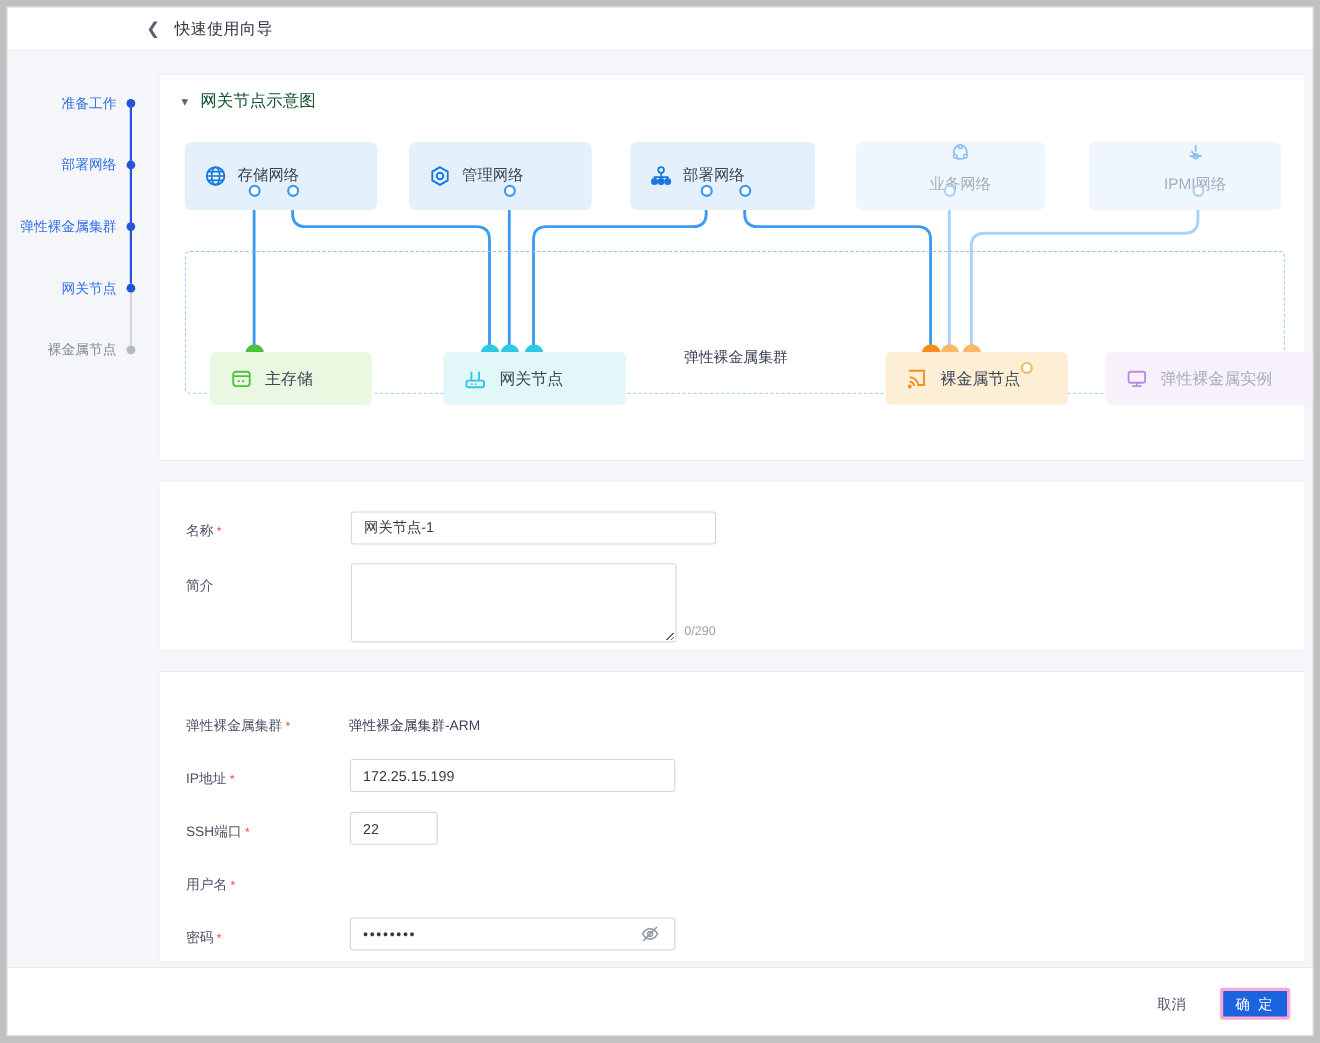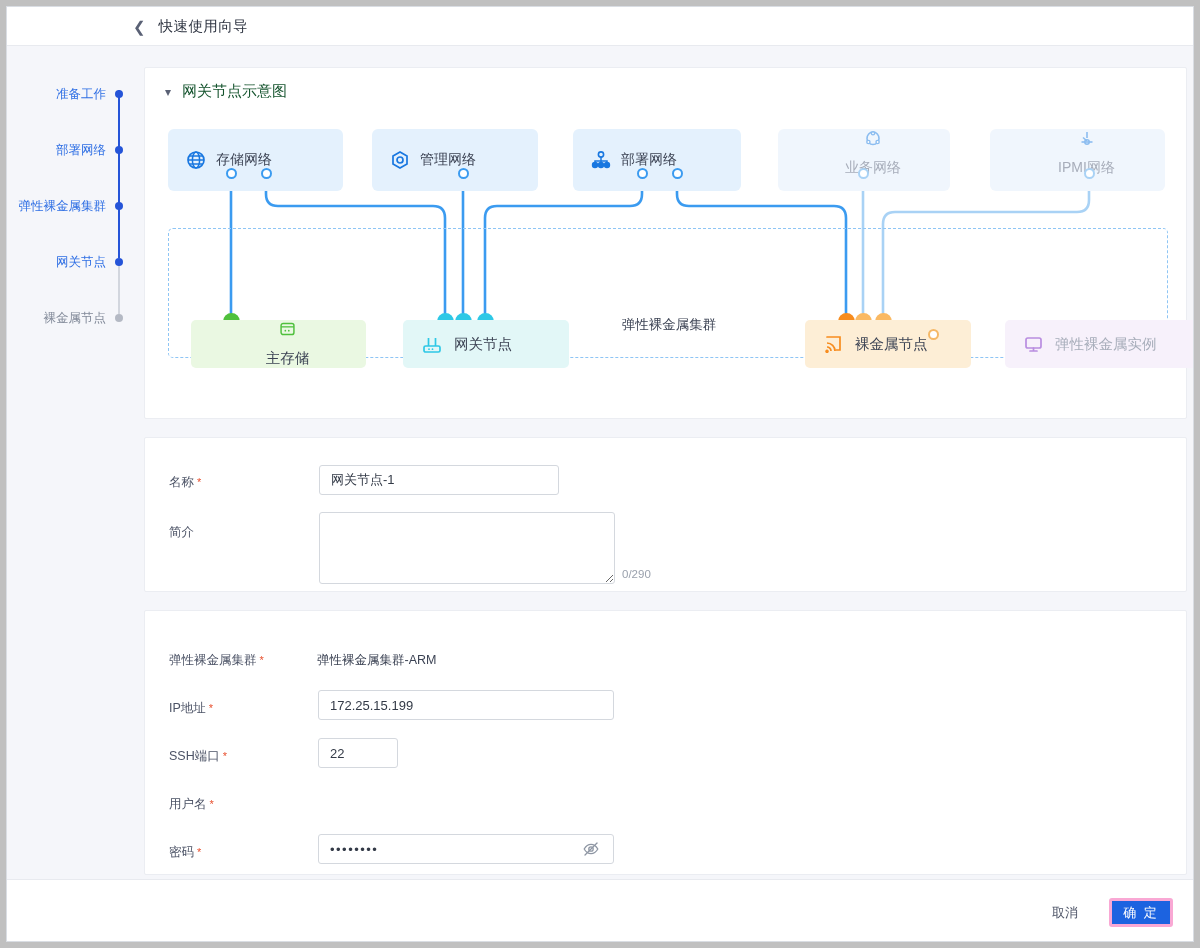--- a/index.html
+++ b/index.html
@@ -280,21 +280,21 @@
       </div>
 
       <div class="cap" style="left:77.5px;  top:205px; background:#4fc03c;"></div>
       <div class="cap" style="left:291.5px; top:205px; background:#2ec8e6;"></div>
       <div class="cap" style="left:309.5px; top:205px; background:#2ec8e6;"></div>
       <div class="cap" style="left:331.5px; top:205px; background:#2ec8e6;"></div>
       <div class="cap" style="left:692.5px; top:205px; background:#f78c1e;"></div>
       <div class="cap" style="left:709.5px; top:205px; background:#fab963;"></div>
       <div class="cap" style="left:729.5px; top:205px; background:#fab963;"></div>
 
-      <div class="innerbox ib-green" style="left:46px; top:212px; width:175px;flex-direction:column;">
+      <div class="innerbox ib-green" style="left:46px; top:212px; width:147px;">
         <svg width="21" height="21" viewBox="0 0 21 21">
           <rect x="3" y="4" width="15" height="13" rx="2.5" stroke="#4fc03c" stroke-width="1.7" fill="none"></rect>
           <path d="M3,8 H18" stroke="#4fc03c" stroke-width="1.5"></path>
           <circle cx="8" cy="12.5" r="1" fill="#4fc03c"></circle>
           <circle cx="12" cy="12.5" r="1" fill="#4fc03c"></circle>
         </svg>
         <span class="ib-label">主存储</span>
       </div>
 
       <div class="innerbox ib-cyan" style="left:258px; top:212px; width:166px;">
@@ -326,21 +326,21 @@
         <span class="ib-label">弹性裸金属实例</span>
       </div>
 
     </div>
   </div>
 
   <div class="card" id="card-basic">
     <span class="f-label" style="left:24px; top:36px;">
       <span>名称</span><span class="req">*</span>
     </span>
-    <input class="f-input" style="left: 174px; top: 27px; width: 240px; height: 30px;" value="网关节点-1">
+    <input class="f-input" style="left: 174px; top: 27px; width: 332px; height: 30px;" value="网关节点-1">
 
     <span class="f-label" style="left:24px; top:86px;">
       <span>简介</span>
     </span>
     <textarea class="f-textarea" style="left: 174px; top: 74px; width: 296px; height: 72px;" placeholder=""></textarea>
     <span class="counter" style="left:477px; top:130px;">0/290</span>
   </div>
 
   <div class="card" id="card-conn">
     <span class="f-label" style="left:24px; top:41px;">

